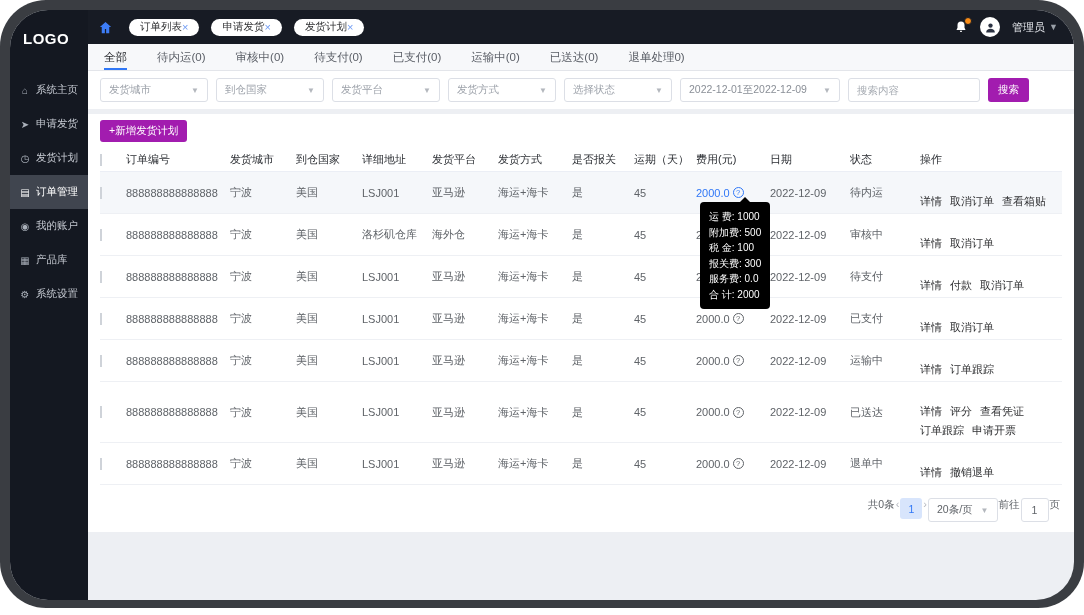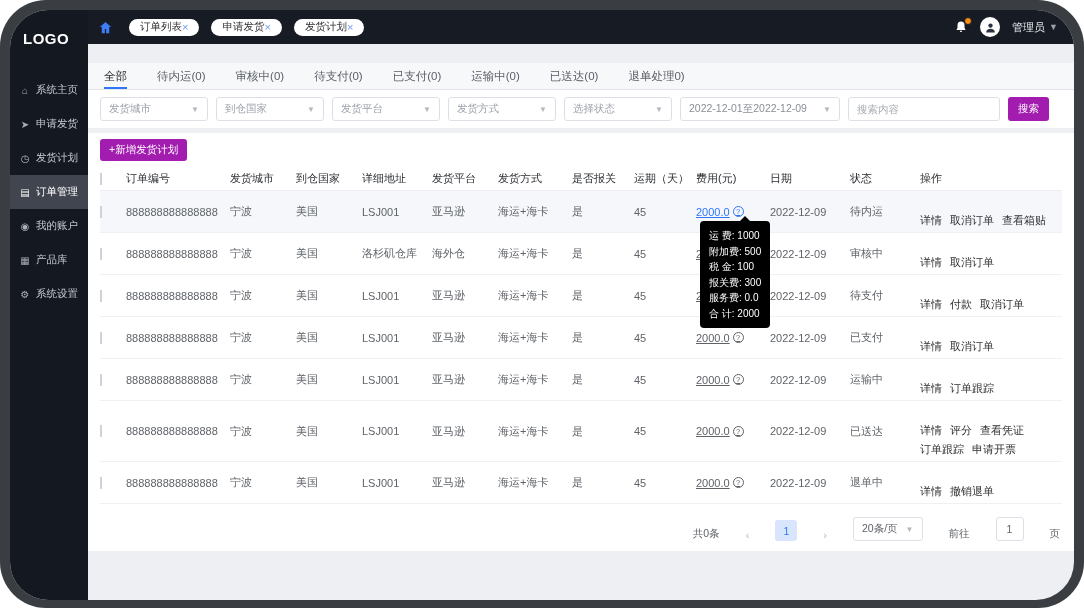--- a/index.html
+++ b/index.html
@@ -25,52 +25,52 @@
   .pill .x { color:#6f9bf3; font-size:11px; line-height:1; cursor:pointer; }
   .tb-right { margin-left:auto; display:flex; align-items:center; gap:12px; }
   .bell { position:relative; display:flex; cursor:pointer; }
   .bell .badge { position:absolute; top:-3px; right:-4px; width:8px; height:8px; border-radius:50%; background:#fa8c16; border:1px solid #171b24; }
   .avatar { width:20px; height:20px; border-radius:50%; background:#fff; display:flex; align-items:center; justify-content:center; cursor:pointer; }
   .uname { color:#e4e7ec; font-size:11px; cursor:pointer; display:flex; align-items:center; gap:4px; }
   .uname .caret { color:#9aa0a8; font-size:9px; }
 
   
   .content { flex:1; display:flex; flex-direction:column; min-height:0; }
-  .stabs { height:27px; background:#f7f8fa; border-bottom:1px solid #e3e5ea; display:flex; gap:30px; padding:0 16px; flex:none;margin-top:19px; }
+  .stabs { height:27px; background:#f7f8fa; border-bottom:1px solid #e3e5ea; display:flex; gap:30px; padding:0 16px; flex:none; }
   .stab { font-size:11.5px; color:#5a5e66; line-height:26px; position:relative; cursor:pointer; white-space:nowrap; }
   .stab.active { color:#24262b; }
   .stab.active::after { content:""; position:absolute; left:0; right:0; bottom:0; height:2px; background:#3077f6; }
 
   .filterbar { background:#fff; padding:7px 12px; display:flex; gap:8px; align-items:center; flex:none; }
   .sel { width:108px; height:24px; border:1px solid #dcdfe6; border-radius:3px; background:#fff; display:flex; align-items:center; justify-content:space-between; padding:0 8px; font-size:10.5px; color:#9ea3ab; cursor:pointer; }
   .sel .ar { color:#b3b7bd; font-size:8px; }
   .sel.date { width:160px; color:#8a8f97; }
-  .search-input { width:152px; height:24px; border:1px solid #dcdfe6; border-radius:3px; padding:0 8px; font-size:10.5px; color:#333; outline:none; font-family:inherit; }
+  .search-input { width:132px; height:24px; border:1px solid #dcdfe6; border-radius:3px; padding:0 8px; font-size:10.5px; color:#333; outline:none; font-family:inherit; }
   .search-input::placeholder { color:#a6abb2; }
   .btn-blue { background:#a21caf; color:#fff; border:none; border-radius:3px; height:24px; padding:0 10px; font-size:10.5px; cursor:pointer; font-family:inherit; }
 
   .panel { background:#fff; margin-top:5px; height:418px; flex:none; padding:6px 12px 10px; position:relative; display:flex; flex-direction:column; }
   .addbtn { height:22px; padding:0 9px; width:fit-content; }
 
   .tbl { margin-top:6px; font-size:11px; }
   .trow { display:grid; grid-template-columns:26px 104px 66px 66px 70px 66px 74px 62px 62px 74px 80px 70px 1fr; align-items:center; min-height:35px; border-bottom:1px solid #eef0f4; color:#5f6368; }
   .trow.head { min-height:24px; color:#2b2e33; border-bottom:1px solid #ebeef5; }
   .trow.hov { background:#f5f7fa; }
   .cb { width:12px; height:12px; border:1px solid #cfd3d9; border-radius:2px; background:#fff; cursor:pointer; }
   .cell { padding-right:6px; overflow:hidden; white-space:nowrap; }
-  .feecell { display:flex; align-items:center; gap:3px; cursor:pointer;text-decoration:underline; }
+  .feecell { display:flex; align-items:center; gap:3px; cursor:pointer; }
   .feecell.link { color:#3077f6; }
   .qic { width:11px; height:11px; flex:none; border-radius:50%; border:1px solid currentColor; font-size:7.5px; line-height:10px; text-align:center; display:inline-block; }
   .acts { display:flex; flex-wrap:wrap; gap:3px 8px; color:#303133; line-height:16px; padding:4px 4px 4px 0; white-space:nowrap;margin-top:17px; }
   .acts span { cursor:pointer; }
 
   .tooltip { position:absolute; left:612px; top:88px; background:#000; color:#fff; border-radius:4px; padding:7px 9px; font-size:10px; line-height:15.5px; white-space:nowrap; z-index:5; }
   .tooltip::before { content:""; position:absolute; top:-5px; left:40px; border:5px solid transparent; border-top:none; border-bottom:5px solid #000; }
 
-  .pager { position:absolute; right:14px; bottom:10px; display:flex; align-items:flex-end; gap:26px; font-size:10.5px; color:#5f6368; }
+  .pager { position:absolute; right:14px; bottom:10px; display:flex; align-items:flex-start; gap:1px; font-size:10.5px; color:#5f6368; }
   .pgarrow { color:#b4b8bf; cursor:pointer; font-size:11px; }
   .pgnum { min-width:22px; height:21px; border-radius:3px; background:#d8e5fc; color:#3077f6; display:flex; align-items:center; justify-content:center; cursor:pointer; }
   .pgsize { border:1px solid #dcdfe6; border-radius:3px; height:24px; padding:0 8px; display:flex; align-items:center; gap:8px; cursor:pointer; }
   .pgsize .ar { color:#b3b7bd; font-size:8px; }
   .goto-input { width:28px; height:24px; border:1px solid #dcdfe6; border-radius:3px; text-align:center; font-size:10.5px; color:#5f6368; outline:none; font-family:inherit; }
 </style>
 </head>
 <body>
 
 <div class="frame">

